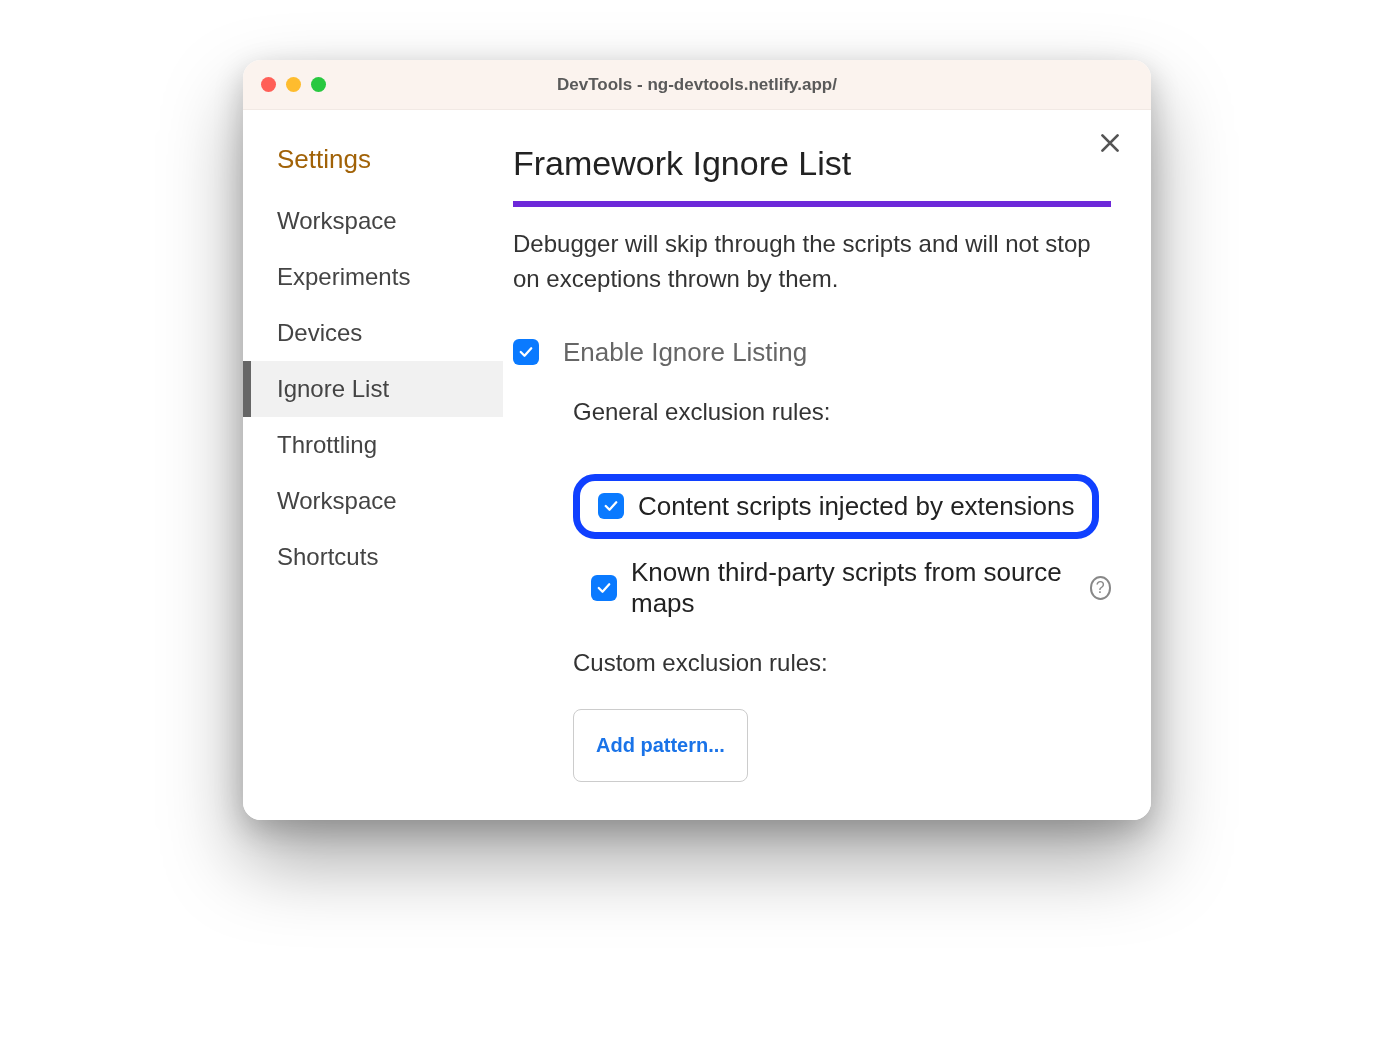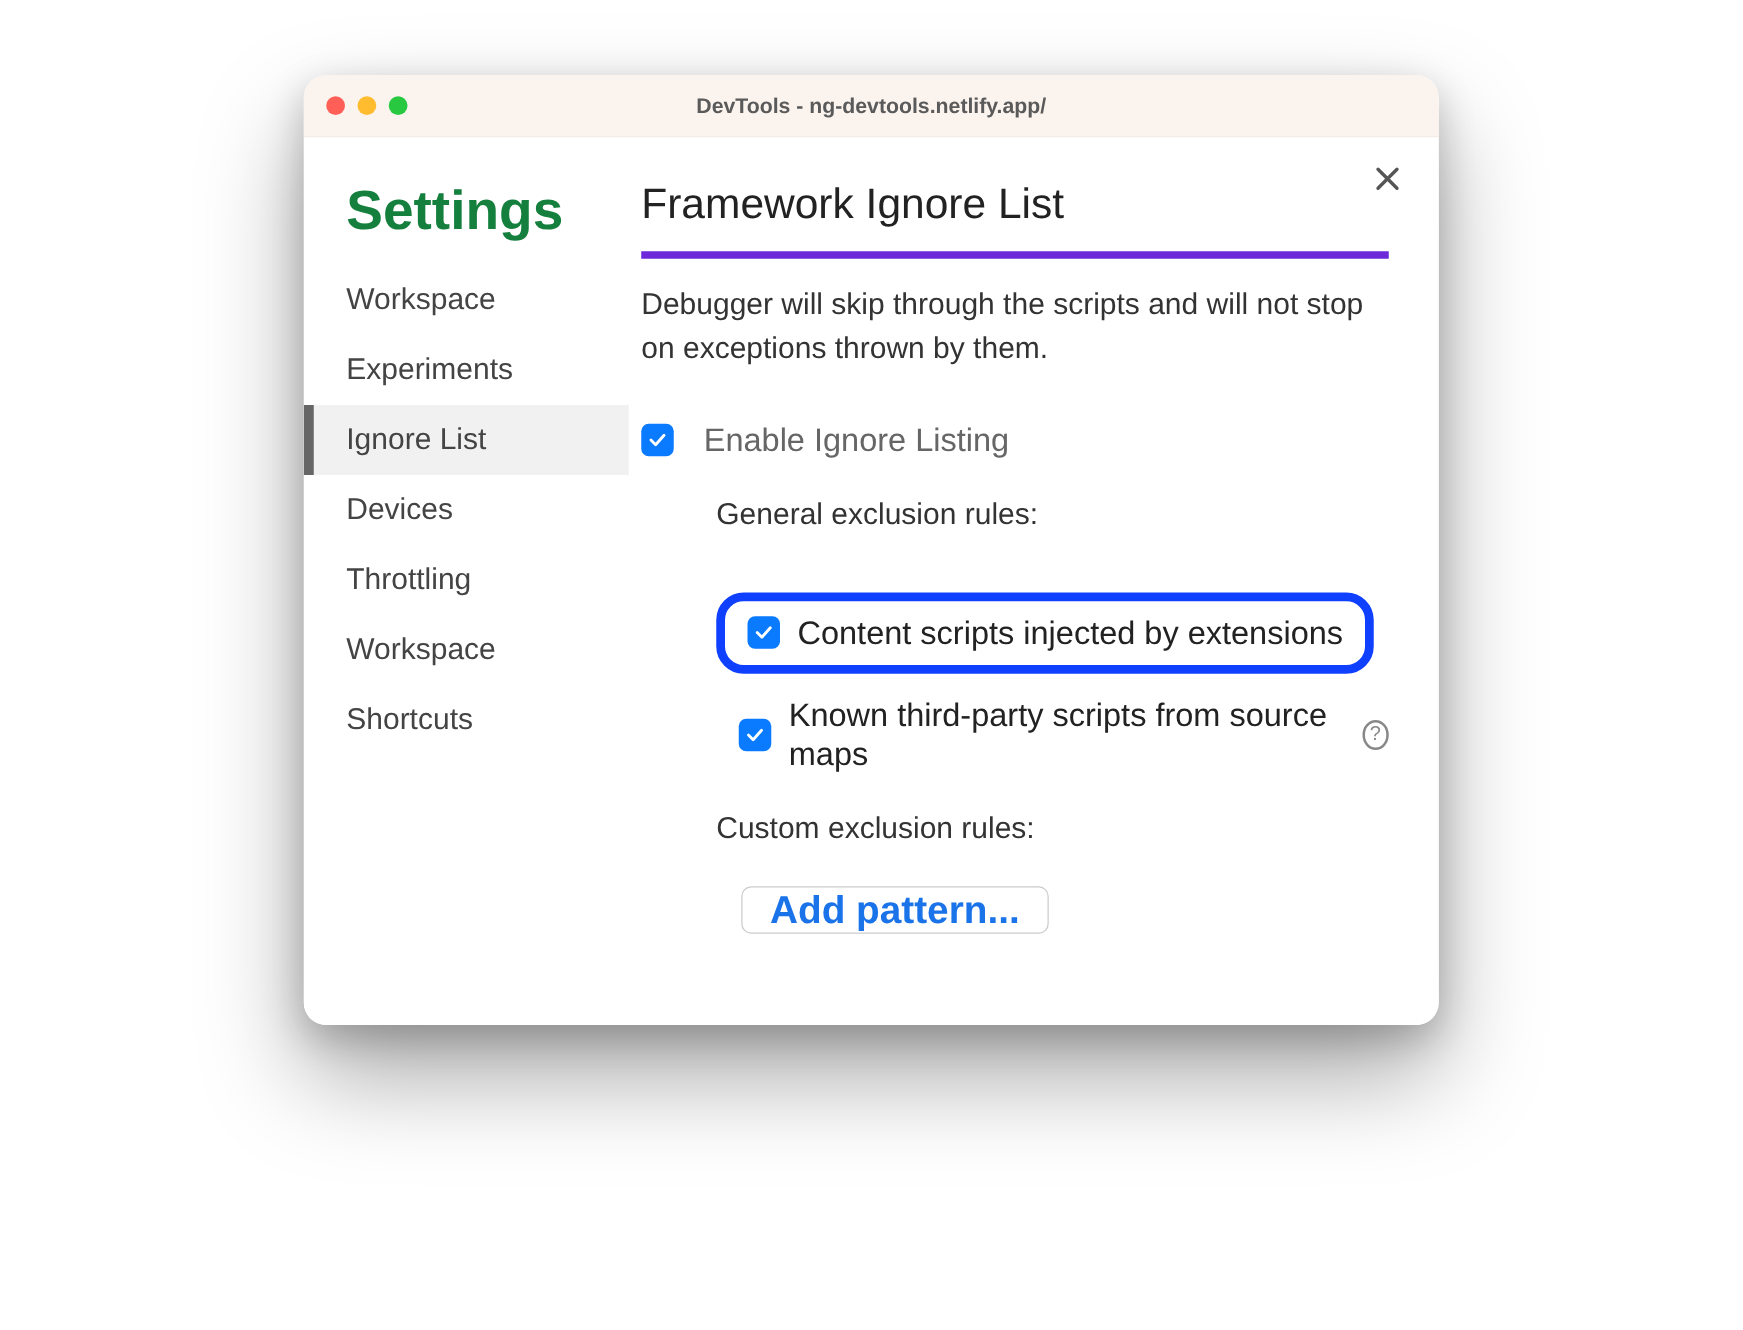--- a/index.html
+++ b/index.html
@@ -58,23 +58,23 @@
     cursor: pointer;
     color: #555;
   }
   .close-x svg { width: 26px; height: 26px; }
   .sidebar {
     width: 260px;
     padding-top: 34px;
     flex-shrink: 0;
   }
   .sidebar-title {
-    font-size: 44px;
-    font-weight: 700;
-    color: #15803d;
+    font-size: 26px;
+    font-weight: 400;
+    color: #a16207;
     padding: 0 0 18px 34px;
   }
   .sidebar-item {
     font-size: 24px;
     color: #444;
     padding: 14px 0 14px 34px;
     cursor: pointer;
   }
   .sidebar-item.active {
     background: #f1f1f1;
@@ -151,27 +151,27 @@
     border-radius: 50%;
     display: inline-flex;
     align-items: center;
     justify-content: center;
     font-size: 16px;
     color: #888;
     margin-left: 6px;
     cursor: pointer;
   }
   .add-btn {
-    margin-left: 80px;
+    margin-left: 60px;
     margin-top: 12px;
     border: 1px solid #ccc;
     background: #fff;
     border-radius: 8px;
-    padding: 0 22px;
-    font-size: 31px;
+    padding: 24px 22px;
+    font-size: 20px;
     color: #1a73e8;
     font-weight: 600;
     cursor: pointer;
   }
 </style>
 </head>
 <body>
 
 <div class="window">
 
@@ -189,22 +189,22 @@
     <div class="close-x">
       <svg viewBox="0 0 24 24">
           <path d="M5 5 L19 19 M19 5 L5 19" stroke="#555" stroke-width="2.5" fill="none" stroke-linecap="round"></path>
         </svg>
     </div>
 
     <div class="sidebar">
       <div class="sidebar-title">Settings</div>
       <div class="sidebar-item">Workspace</div>
       <div class="sidebar-item">Experiments</div>
+      <div class="sidebar-item">Devices</div>
       <div class="sidebar-item active">Ignore List</div>
-      <div class="sidebar-item">Devices</div>
       <div class="sidebar-item">Throttling</div>
       <div class="sidebar-item">Workspace</div>
       <div class="sidebar-item">Shortcuts</div>
     </div>
 
     <div class="main">
       <div class="main-title">Framework Ignore List</div>
       <div class="desc">Debugger will skip through the scripts and will not stop on exceptions thrown by them.</div>
 
       <div class="check-row">

